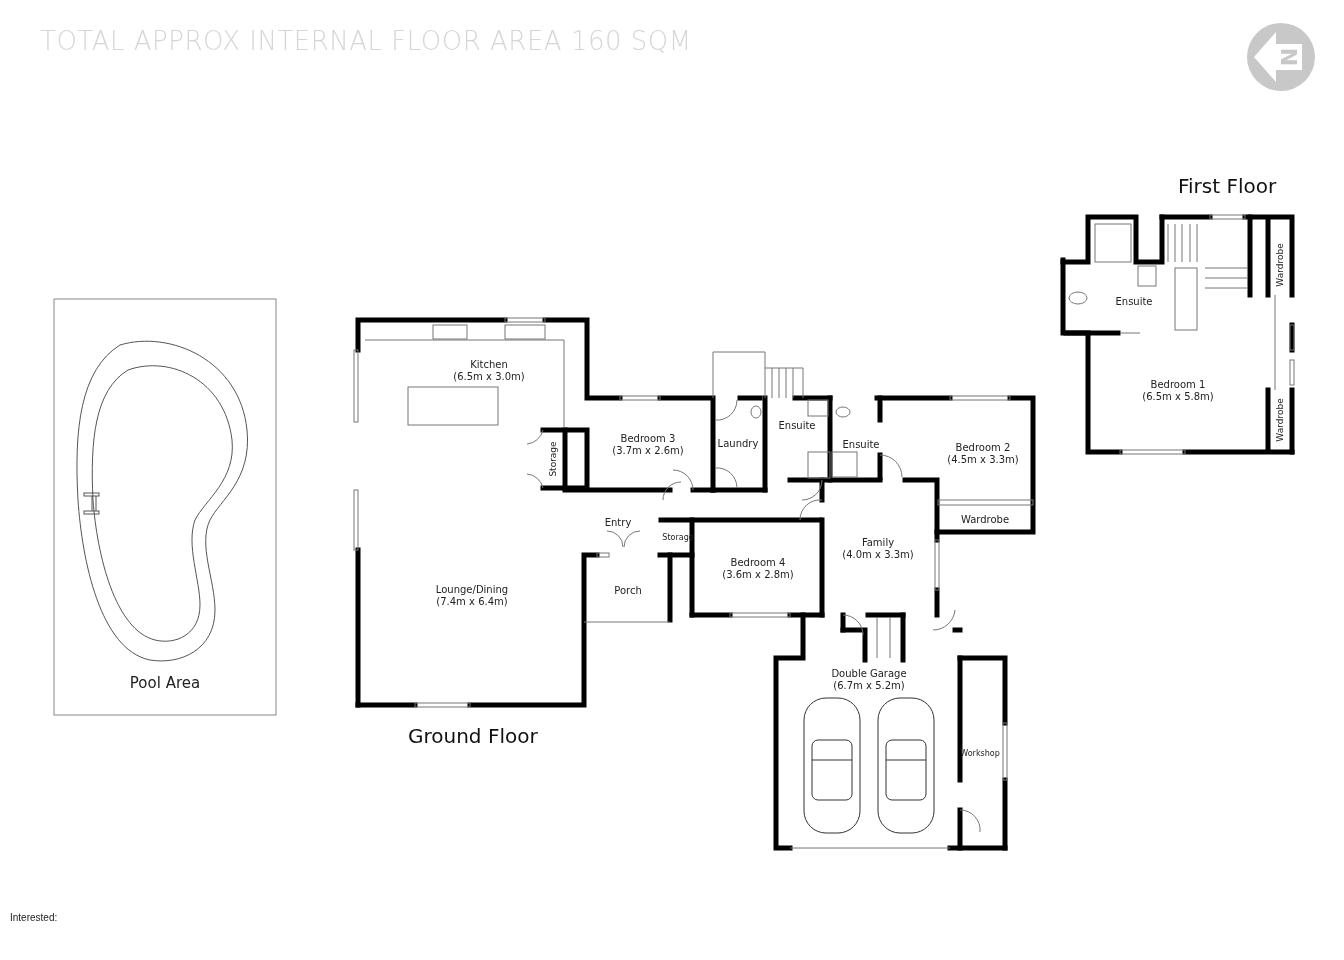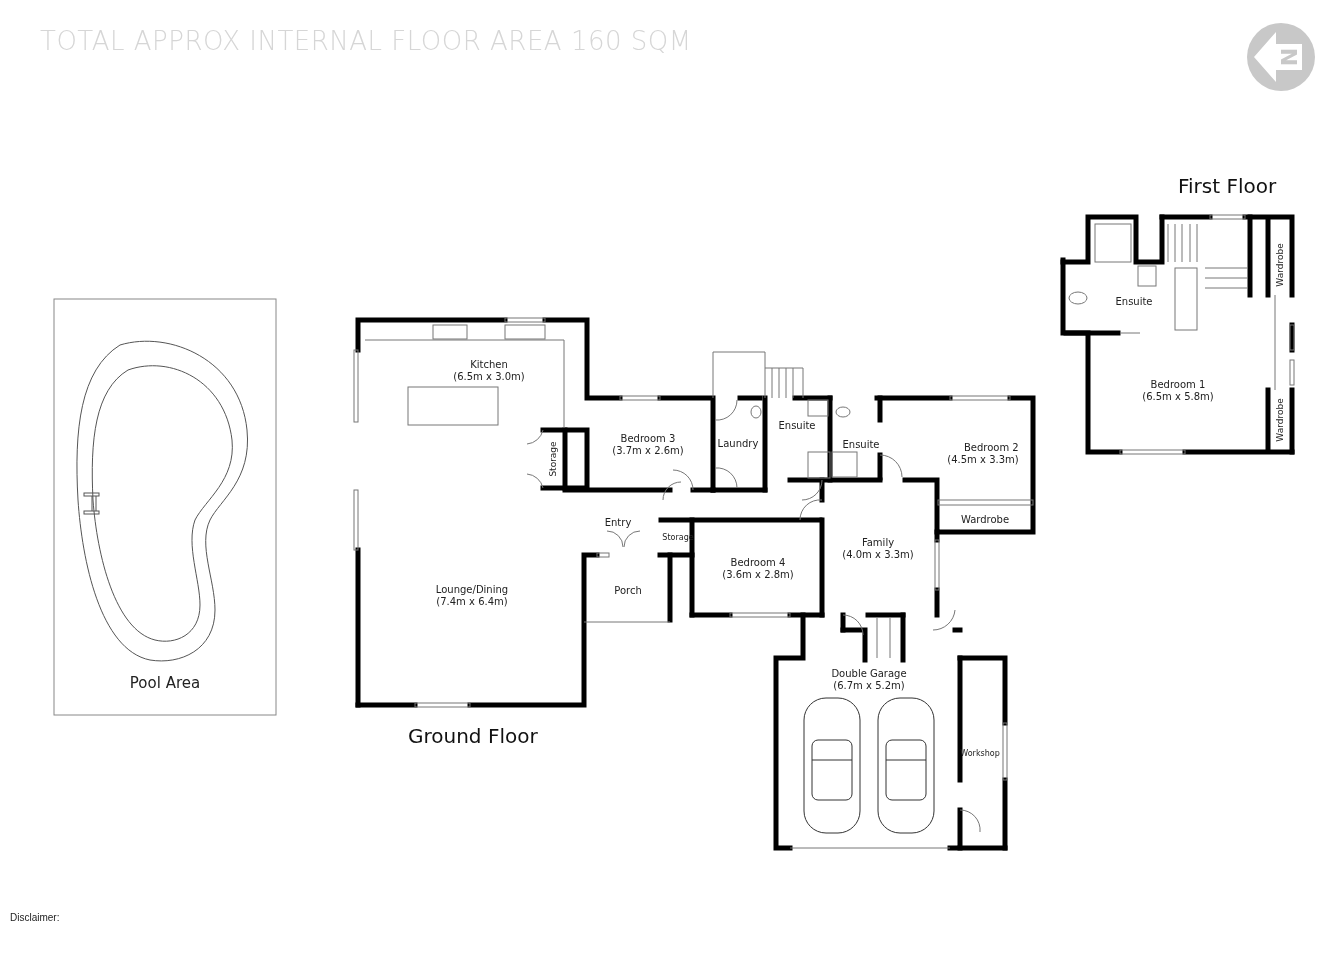--- a/index.html
+++ b/index.html
@@ -193,21 +193,21 @@
   <div>Lounge/Dining</div>
   <div>(7.4m x 6.4m)</div>
 </div>
 <div class="lbl" style="left:648px;top:433px;">
   <div>Bedroom 3</div>
   <div>(3.7m x 2.6m)</div>
 </div>
 <div class="lbl" style="left:738px;top:438px;">Laundry</div>
 <div class="lbl" style="left:797px;top:420px;">Ensuite</div>
 <div class="lbl" style="left:861px;top:439px;">Ensuite</div>
-<div class="lbl" style="left:983px;top:442px;text-align:right;">
+<div class="lbl" style="left:983px;top:442px;">
   <div>Bedroom 2</div>
   <div>(4.5m x 3.3m)</div>
 </div>
 <div class="lbl" style="left:985px;top:514px;">Wardrobe</div>
 <div class="lbl" style="left:618px;top:517px;">Entry</div>
 <div class="lbl lbl-sm" style="left:678px;top:532px;">Storage</div>
 <div class="lbl" style="left:628px;top:585px;">Porch</div>
 <div class="lbl" style="left:758px;top:557px;">
   <div>Bedroom 4</div>
   <div>(3.6m x 2.8m)</div>
@@ -228,14 +228,14 @@
   <div>Bedroom 1</div>
   <div>(6.5m x 5.8m)</div>
 </div>
 <div class="rot" style="left:1280px;top:265px;">Wardrobe</div>
 <div class="rot" style="left:1280px;top:420px;">Wardrobe</div>
 
 <div class="floor-lbl" style="left:408px;top:724px;">Ground Floor</div>
 <div class="floor-lbl" style="left:1178px;top:174px;">First Floor</div>
 
 <div class="disclaimer">
-  <div>Disclaimer:</div>
+  <div>Interested:</div>
 </div>
 
 </body></html>

